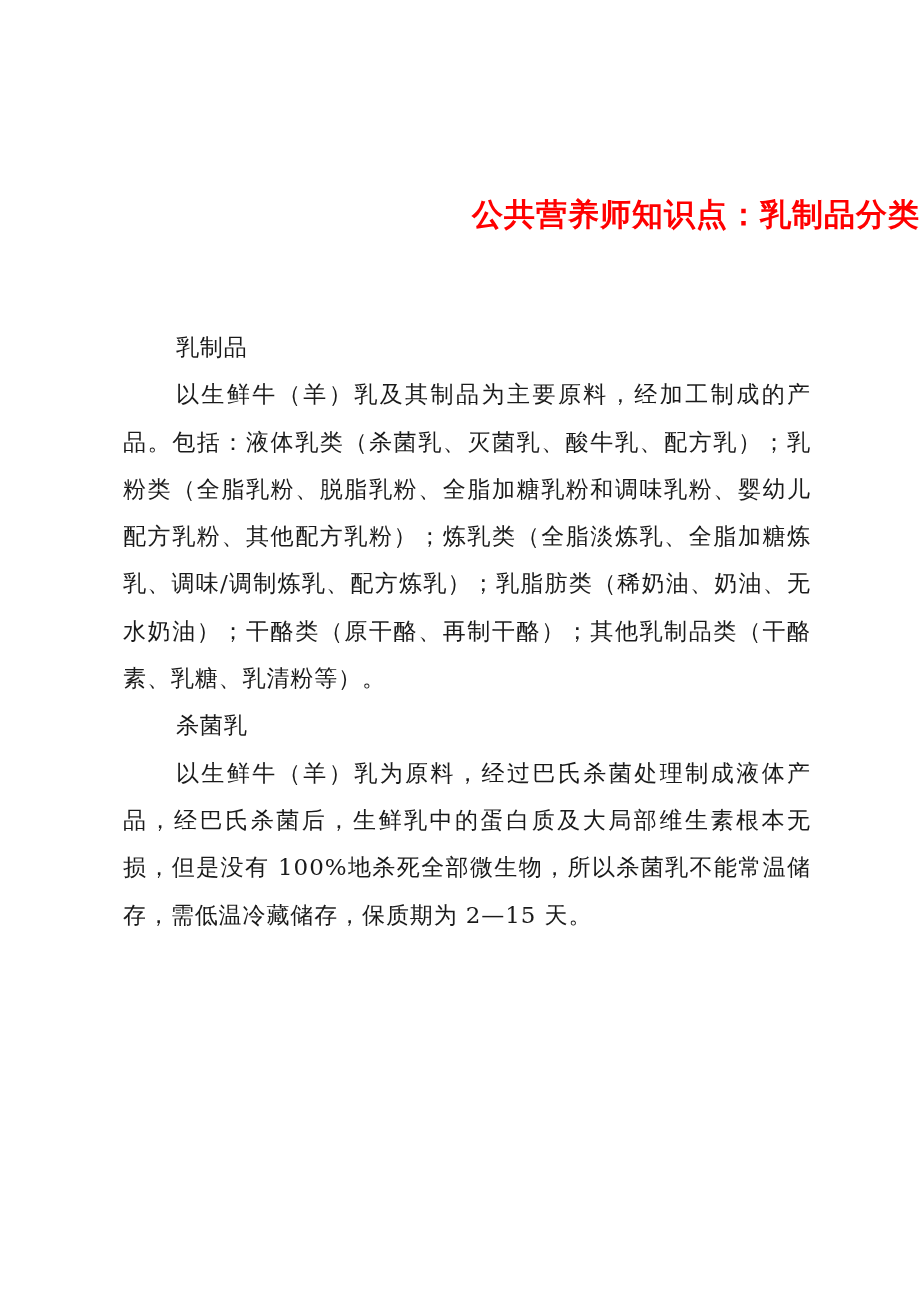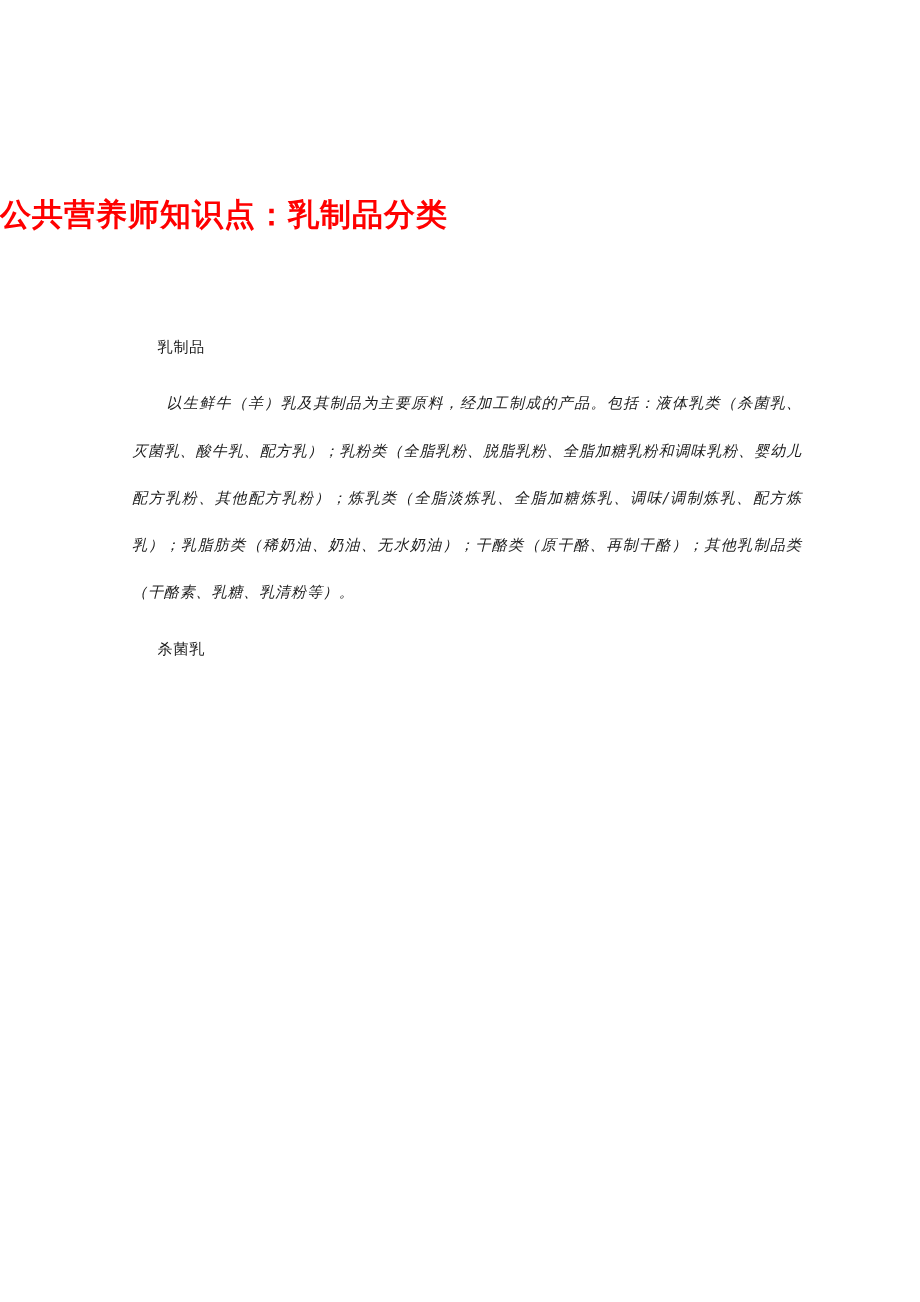--- a/index.html
+++ b/index.html
@@ -1,33 +1,34 @@
 <!DOCTYPE html>
 <html><head>
 <meta charset="utf-8">
 <style>
   html, body { margin: 0; padding: 0; }
   body {
     width: 920px; height: 1302px; background: #ffffff; position: relative; overflow: hidden;
     font-family: "DejaVu Serif", "Liberation Serif", serif; color: #1a1a1a;
   }
   .title {
-    position: absolute; left: 0; width: 920px; top: 194px; text-align: left;
+    position: absolute; left: 0; width: 920px; top: 194px; text-align: right;
     color: #ff0000; font-size: 31px; font-weight: bold; letter-spacing: 1px;
     font-family: "DejaVu Sans", "Liberation Sans", sans-serif;
   }
   .body-wrap {
     position: absolute; left: 123px; top: 324px; width: 688px;
-    font-size: 15px; line-height: 47.3px; letter-spacing: 0.9px; text-align: justify;
+    font-size: 23px; line-height: 47.3px; letter-spacing: 0.9px; text-align: justify;
   }
-  .para { margin: 9px; text-indent: 2.3em; font-style: italic; }
+  .para { margin: 0; text-indent: 2.3em; }
   .heading { margin: 0; text-indent: 2.3em; }
 </style>
 </head>
 <body>
 
 <div class="title">公共营养师知识点：乳制品分类</div>
 
 <div class="body-wrap">
   <p class="heading">乳制品</p>
   <p class="para">以生鲜牛（羊）乳及其制品为主要原料，经加工制成的产品。包括：液体乳类（杀菌乳、灭菌乳、酸牛乳、配方乳）；乳粉类（全脂乳粉、脱脂乳粉、全脂加糖乳粉和调味乳粉、婴幼儿配方乳粉、其他配方乳粉）；炼乳类（全脂淡炼乳、全脂加糖炼乳、调味/调制炼乳、配方炼乳）；乳脂肪类（稀奶油、奶油、无水奶油）；干酪类（原干酪、再制干酪）；其他乳制品类（干酪素、乳糖、乳清粉等）。</p>
   <p class="heading">杀菌乳</p>
+  <p class="para">以生鲜牛（羊）乳为原料，经过巴氏杀菌处理制成液体产品，经巴氏杀菌后，生鲜乳中的蛋白质及大局部维生素根本无损，但是没有 100%地杀死全部微生物，所以杀菌乳不能常温储存，需低温冷藏储存，保质期为 2—15 天。</p>
 </div>
 
 </body></html>

